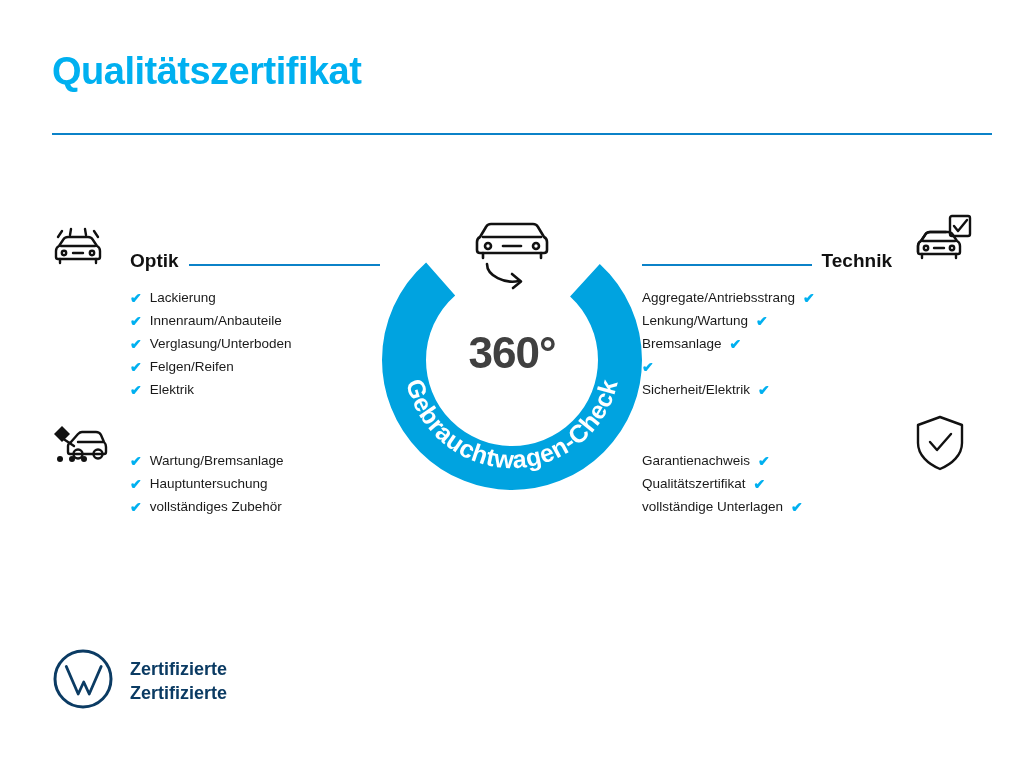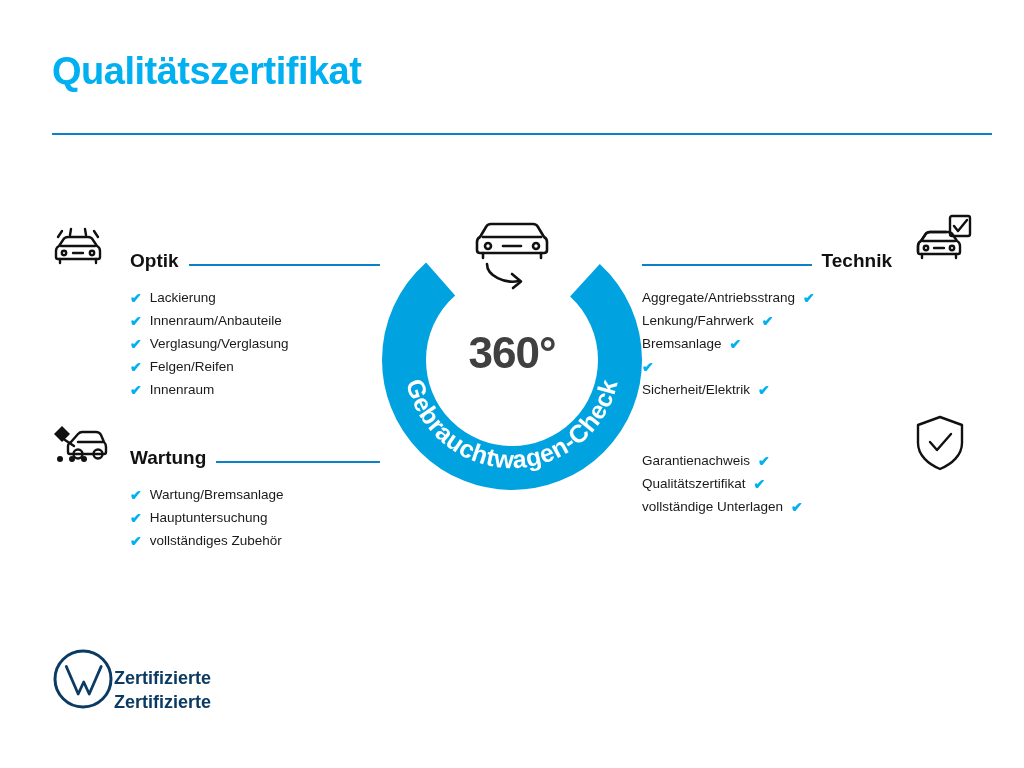--- a/index.html
+++ b/index.html
@@ -116,21 +116,22 @@
     left: 50%;
     top: 8px;
     transform: translateX(-50%);
   }
 
   
   .footer {
     position: absolute;
     left: 52px; top: 648px;
     display: flex;
-    align-items: flex-end;
+    align-items: center;
+    gap: 16px;
   }
   .footer-text {
     font-size: 18px;
     font-weight: bold;
     color: #0b3b63;
     line-height: 24px;
   }
 </style>
 </head>
 <body>
@@ -196,38 +197,34 @@
       <div class="item">
         <span class="check">✔</span>
         <span>Lackierung</span>
       </div>
       <div class="item">
         <span class="check">✔</span>
         <span>Innenraum/Anbauteile</span>
       </div>
       <div class="item">
         <span class="check">✔</span>
-        <span>Verglasung/Verglasung</span>
+        <span>Verglasung/Unterboden</span>
       </div>
       <div class="item">
         <span class="check">✔</span>
         <span>Felgen/Reifen</span>
       </div>
       <div class="item">
         <span class="check">✔</span>
-        <span>Innenraum</span>
+        <span>Elektrik</span>
       </div>
     </div>
   </div>
 
   <div class="block left block-wartung">
-    <div class="block-head">
-      <div class="block-title">Wartung</div>
-      <div class="head-rule"></div>
-    </div>
     <div class="items">
       <div class="item">
         <span class="check">✔</span>
         <span>Wartung/Bremsanlage</span>
       </div>
       <div class="item">
         <span class="check">✔</span>
         <span>Hauptuntersuchung</span>
       </div>
       <div class="item">
@@ -242,21 +239,21 @@
       <div class="block-title">Technik</div>
       <div class="head-rule"></div>
     </div>
     <div class="items">
       <div class="item">
         <span class="check">✔</span>
         <span>Aggregate/Antriebsstrang</span>
       </div>
       <div class="item">
         <span class="check">✔</span>
-        <span>Lenkung/Fahrwerk</span>
+        <span>Lenkung/Wartung</span>
       </div>
       <div class="item">
         <span class="check">✔</span>
         <span>Bremsanlage</span>
       </div>
       <div class="item">
         <span class="check">✔</span>
       </div>
       <div class="item">
         <span class="check">✔</span>

